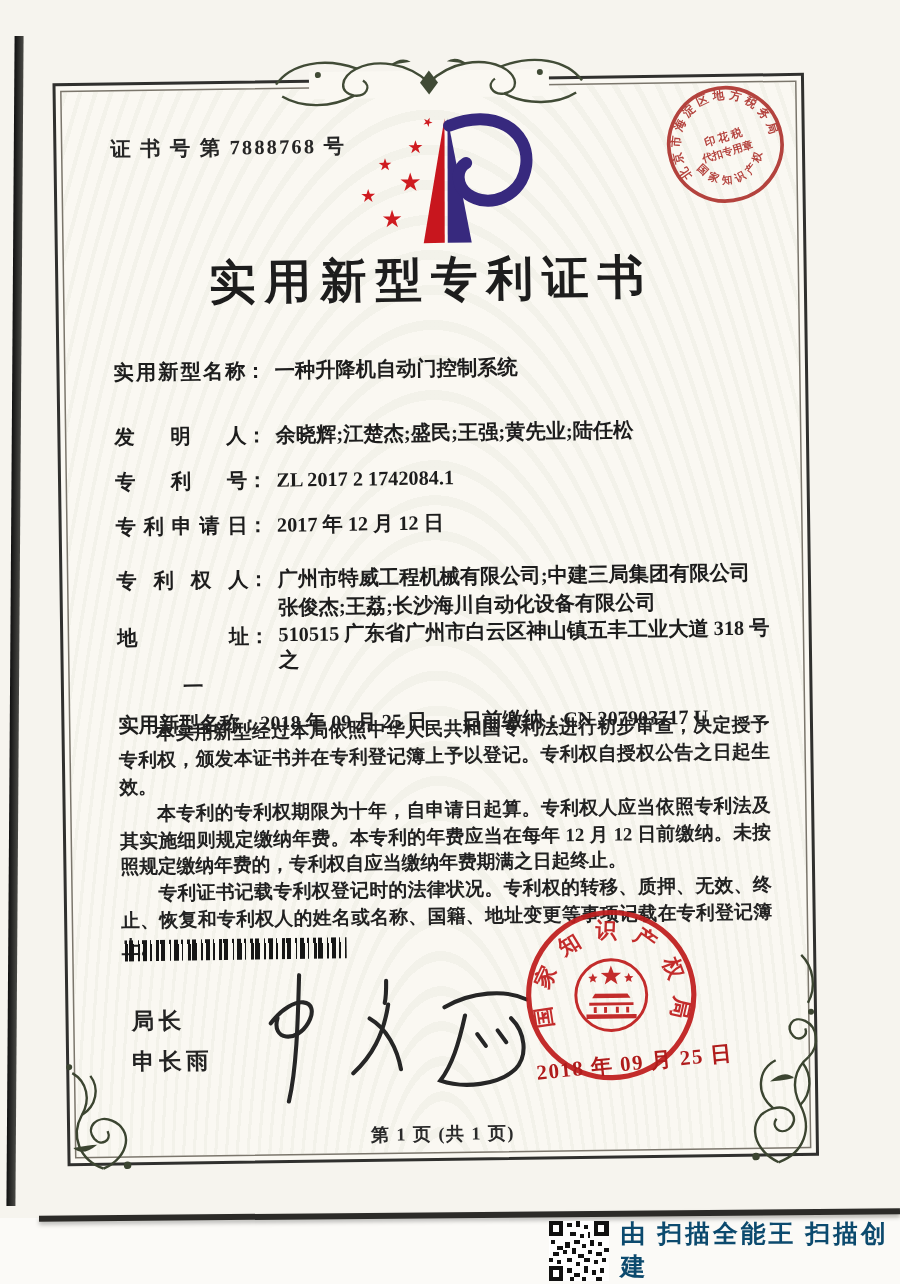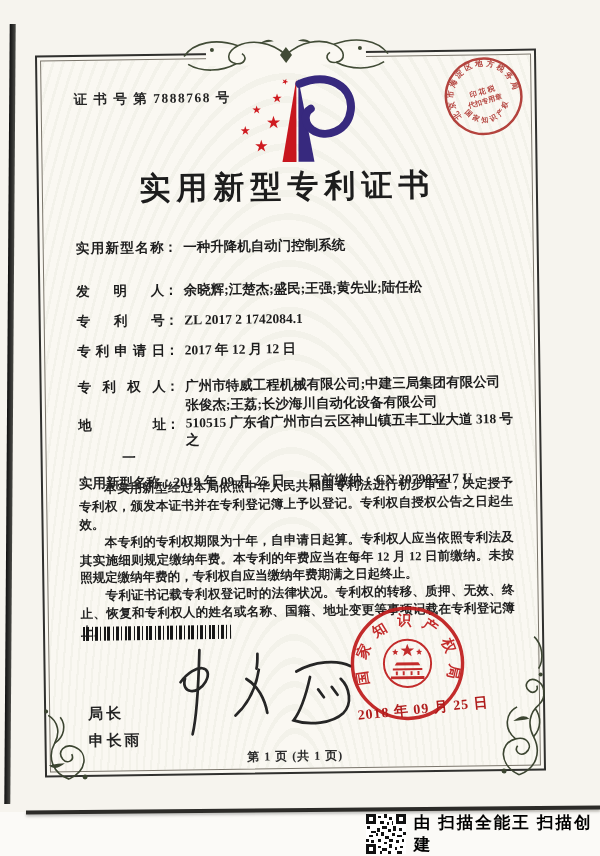--- a/index.html
+++ b/index.html
@@ -50,21 +50,21 @@
   
   .paras{position:absolute;left:36px;right:27px;top:424px;font-size:12.5px;
          line-height:1.43;color:#222;text-align:justify;font-weight:600;}
   .paras p{margin:0;text-indent:2em;}
 
   .barcode{position:absolute;left:38px;top:570px;width:148px;height:14px;
      background-image:repeating-linear-gradient(90deg,#161616 0 2px,transparent 2px 3px,
        #161616 3px 6px,transparent 6px 9px,#161616 9px 10px,transparent 10px 12px,
        #161616 12px 15px,transparent 15px 17px,#161616 17px 18px,transparent 18px 21px);}
 
-  .director{position:absolute;left:42px;top:644px;font-size:15px;font-weight:700;
+  .director{position:absolute;left:42px;top:612px;font-size:15px;font-weight:700;
             color:#242424;letter-spacing:3px;line-height:27px;}
   .sig{position:absolute;left:100px;top:588px;width:240px;height:100px;}
 
   
   .seal{position:absolute;left:303px;top:552px;width:118px;height:118px;opacity:.93;}
   .sealdate{position:absolute;left:292px;top:648px;width:170px;text-align:center;
             font-size:14px;font-weight:700;color:#b01c1c;letter-spacing:1px;
             transform:rotate(-5deg);}
 
   
@@ -73,21 +73,21 @@
 
   .pagefooter{position:absolute;left:0;right:0;top:694px;text-align:center;
               font-size:12px;font-weight:700;color:#2a2a2a;letter-spacing:1px;}
 
   .orn-top{position:absolute;left:50%;top:-23px;transform:translateX(-50%);}
   .orn-bl{position:absolute;left:-8px;bottom:-14px;}
   .orn-br{position:absolute;right:-10px;bottom:-16px;}
 
   
   .scannote{position:absolute;left:366px;top:812px;display:flex;align-items:center;gap:8px;}
-  .scannote .txt{font-size:16.5px;font-weight:700;color:#000000;letter-spacing:2px;}
+  .scannote .txt{font-size:16.5px;font-weight:700;color:#0c4a6e;letter-spacing:2px;}
 
   svg text{font-family:"Liberation Serif","DejaVu Serif",serif;}
 </style>
 </head>
 <body>
 
 <div class="scan">
 
   <div class="spine"></div>
   <div class="below-band"></div>

